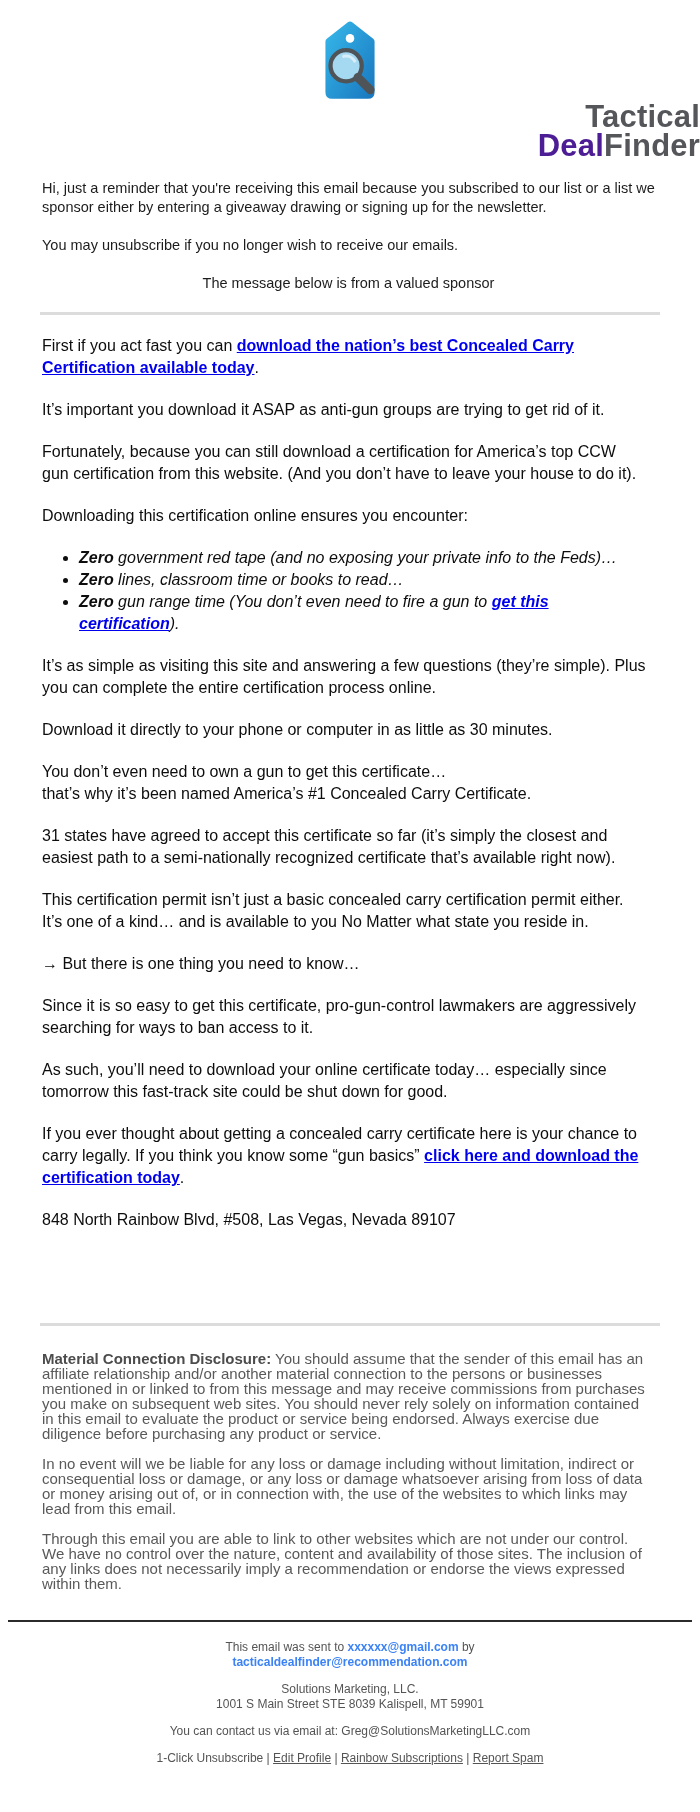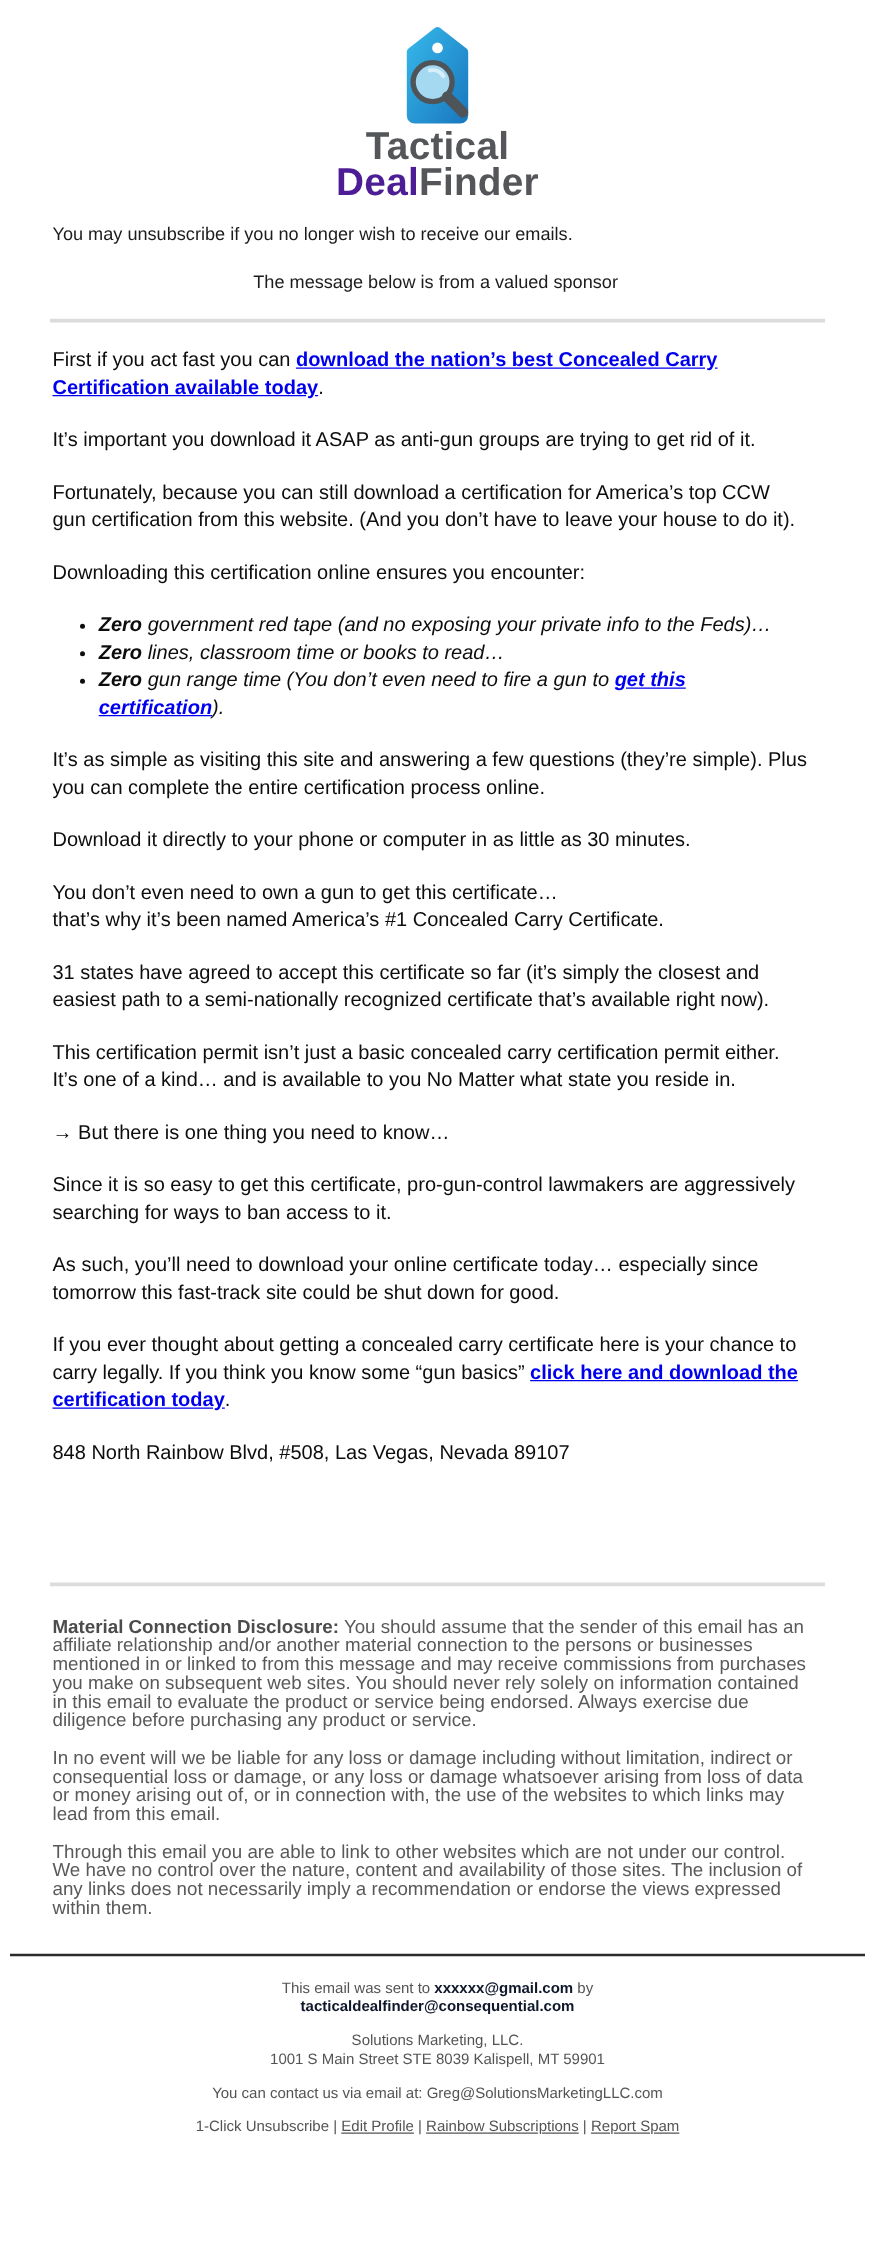--- a/index.html
+++ b/index.html
@@ -2,21 +2,21 @@
 <html><head>
 <meta charset="utf-8">
 <style>
   html,body { margin:0; padding:0; background:#ffffff; }
   body { width:700px; font-family:"Liberation Sans", sans-serif; color:#111; }
   .email { width:700px; background:#fff; }
 
   
   .logo-block { text-align:center; padding-top:20px; }
   .logo-svg { width:78px; height:82px; display:block; margin:0 auto; }
-  .brand { font-weight:bold; color:#54565a; line-height:29px; font-size:31px; letter-spacing:0.2px; }
+  .brand { font-weight:bold; color:#54565a; line-height:29px; font-size:31px; letter-spacing:0.2px;text-align:right; }
   .brand .deal { color:#4c1d95; }
 
   
   .intro { padding:0 45px 0 42px; }
   .intro p { font-size:14.5px; line-height:19px; color:#1c1c1c; margin:19px 0; }
   .sponsor-note { text-align:center; font-size:12px; color:#333; margin:18px 0 13px; }
 
   .divider { height:3px; background:#dcdcdc; margin:0 40px; }
 
   
@@ -30,21 +30,21 @@
 
   
   .disclosure { padding:10px 48px 14px 42px; }
   .disclosure p { font-size:15px; line-height:15px; color:#595959; margin:15px 0; }
   .disclosure b { color:#4c4c4c; }
   .bottom-rule { border-top:2px solid #2b2b2b; margin:0 8px; }
 
   
   .footer { text-align:center; padding:6px 40px 14px; }
   .footer p { font-size:12px; line-height:15px; color:#545454; margin:12px 0; }
-  .footer b { color:#0f172a;text-align:right; }
+  .footer b { color:#3b82f6;text-align:right; }
   .footer .flink { text-decoration:underline; color:#545454; cursor:pointer; }
 </style>
 </head>
 <body>
 
 <div class="email">
 
   <div class="logo-block">
     <svg class="logo-svg" viewBox="0 0 100 104">
       <defs>
@@ -59,20 +59,21 @@
       <path d="M42 46 a13 13 0 0 1 14 6" fill="none" stroke="#d8effa" stroke-width="4" stroke-linecap="round"></path>
       <line x1="60" y1="73" x2="76" y2="89" stroke="#4f5458" stroke-width="11" stroke-linecap="round"></line>
     </svg>
     <div class="brand">
       <div>Tactical</div>
       <div><span class="deal">Deal</span><span>Finder</span></div>
     </div>
   </div>
 
   <div class="intro">
+    <p>Hi, just a reminder that you're receiving this email because you subscribed to our list or a list we sponsor either by entering a giveaway drawing or signing up for the newsletter.</p>
     <p>You may unsubscribe if you no longer wish to receive our emails.</p>
     <p class="sponsor-note">The message below is from a valued sponsor</p>
   </div>
 
   <div class="divider"></div>
 
   <div class="main">
     <p><span>First if you act fast you can </span><a class="lnk" href="#">download the nation’s best Concealed Carry Certification available today</a><span>.</span></p>
 
     <p>It’s important you download it ASAP as anti-gun groups are trying to get rid of it.</p>
@@ -105,21 +106,21 @@
 
   <div class="disclosure">
     <p><b>Material Connection Disclosure:</b><span> You should assume that the sender of this email has an affiliate relationship and/or another material connection to the persons or businesses mentioned in or linked to from this message and may receive commissions from purchases you make on subsequent web sites. You should never rely solely on information contained in this email to evaluate the product or service being endorsed. Always exercise due diligence before purchasing any product or service.</span></p>
     <p>In no event will we be liable for any loss or damage including without limitation, indirect or consequential loss or damage, or any loss or damage whatsoever arising from loss of data or money arising out of, or in connection with, the use of the websites to which links may lead from this email.</p>
     <p>Through this email you are able to link to other websites which are not under our control. We have no control over the nature, content and availability of those sites. The inclusion of any links does not necessarily imply a recommendation or endorse the views expressed within them.</p>
   </div>
 
   <div class="bottom-rule"></div>
 
   <div class="footer">
-    <p><span>This email was sent to </span><b>xxxxxx@gmail.com</b><span> by</span><br><b>tacticaldealfinder@consequential.com</b></p>
+    <p><span>This email was sent to </span><b>xxxxxx@gmail.com</b><span> by</span><br><b>tacticaldealfinder@recommendation.com</b></p>
     <p><span>Solutions Marketing, LLC.</span><br><span>1001 S Main Street STE 8039 Kalispell, MT 59901</span></p>
     <p>You can contact us via email at: Greg@SolutionsMarketingLLC.com</p>
     <p>
       <span>1-Click Unsubscribe</span>
       <span>|</span>
       <a class="flink" href="#">Edit Profile</a>
       <span>|</span>
       <a class="flink" href="#">Rainbow Subscriptions</a>
       <span>|</span>
       <a class="flink" href="#">Report Spam</a>

